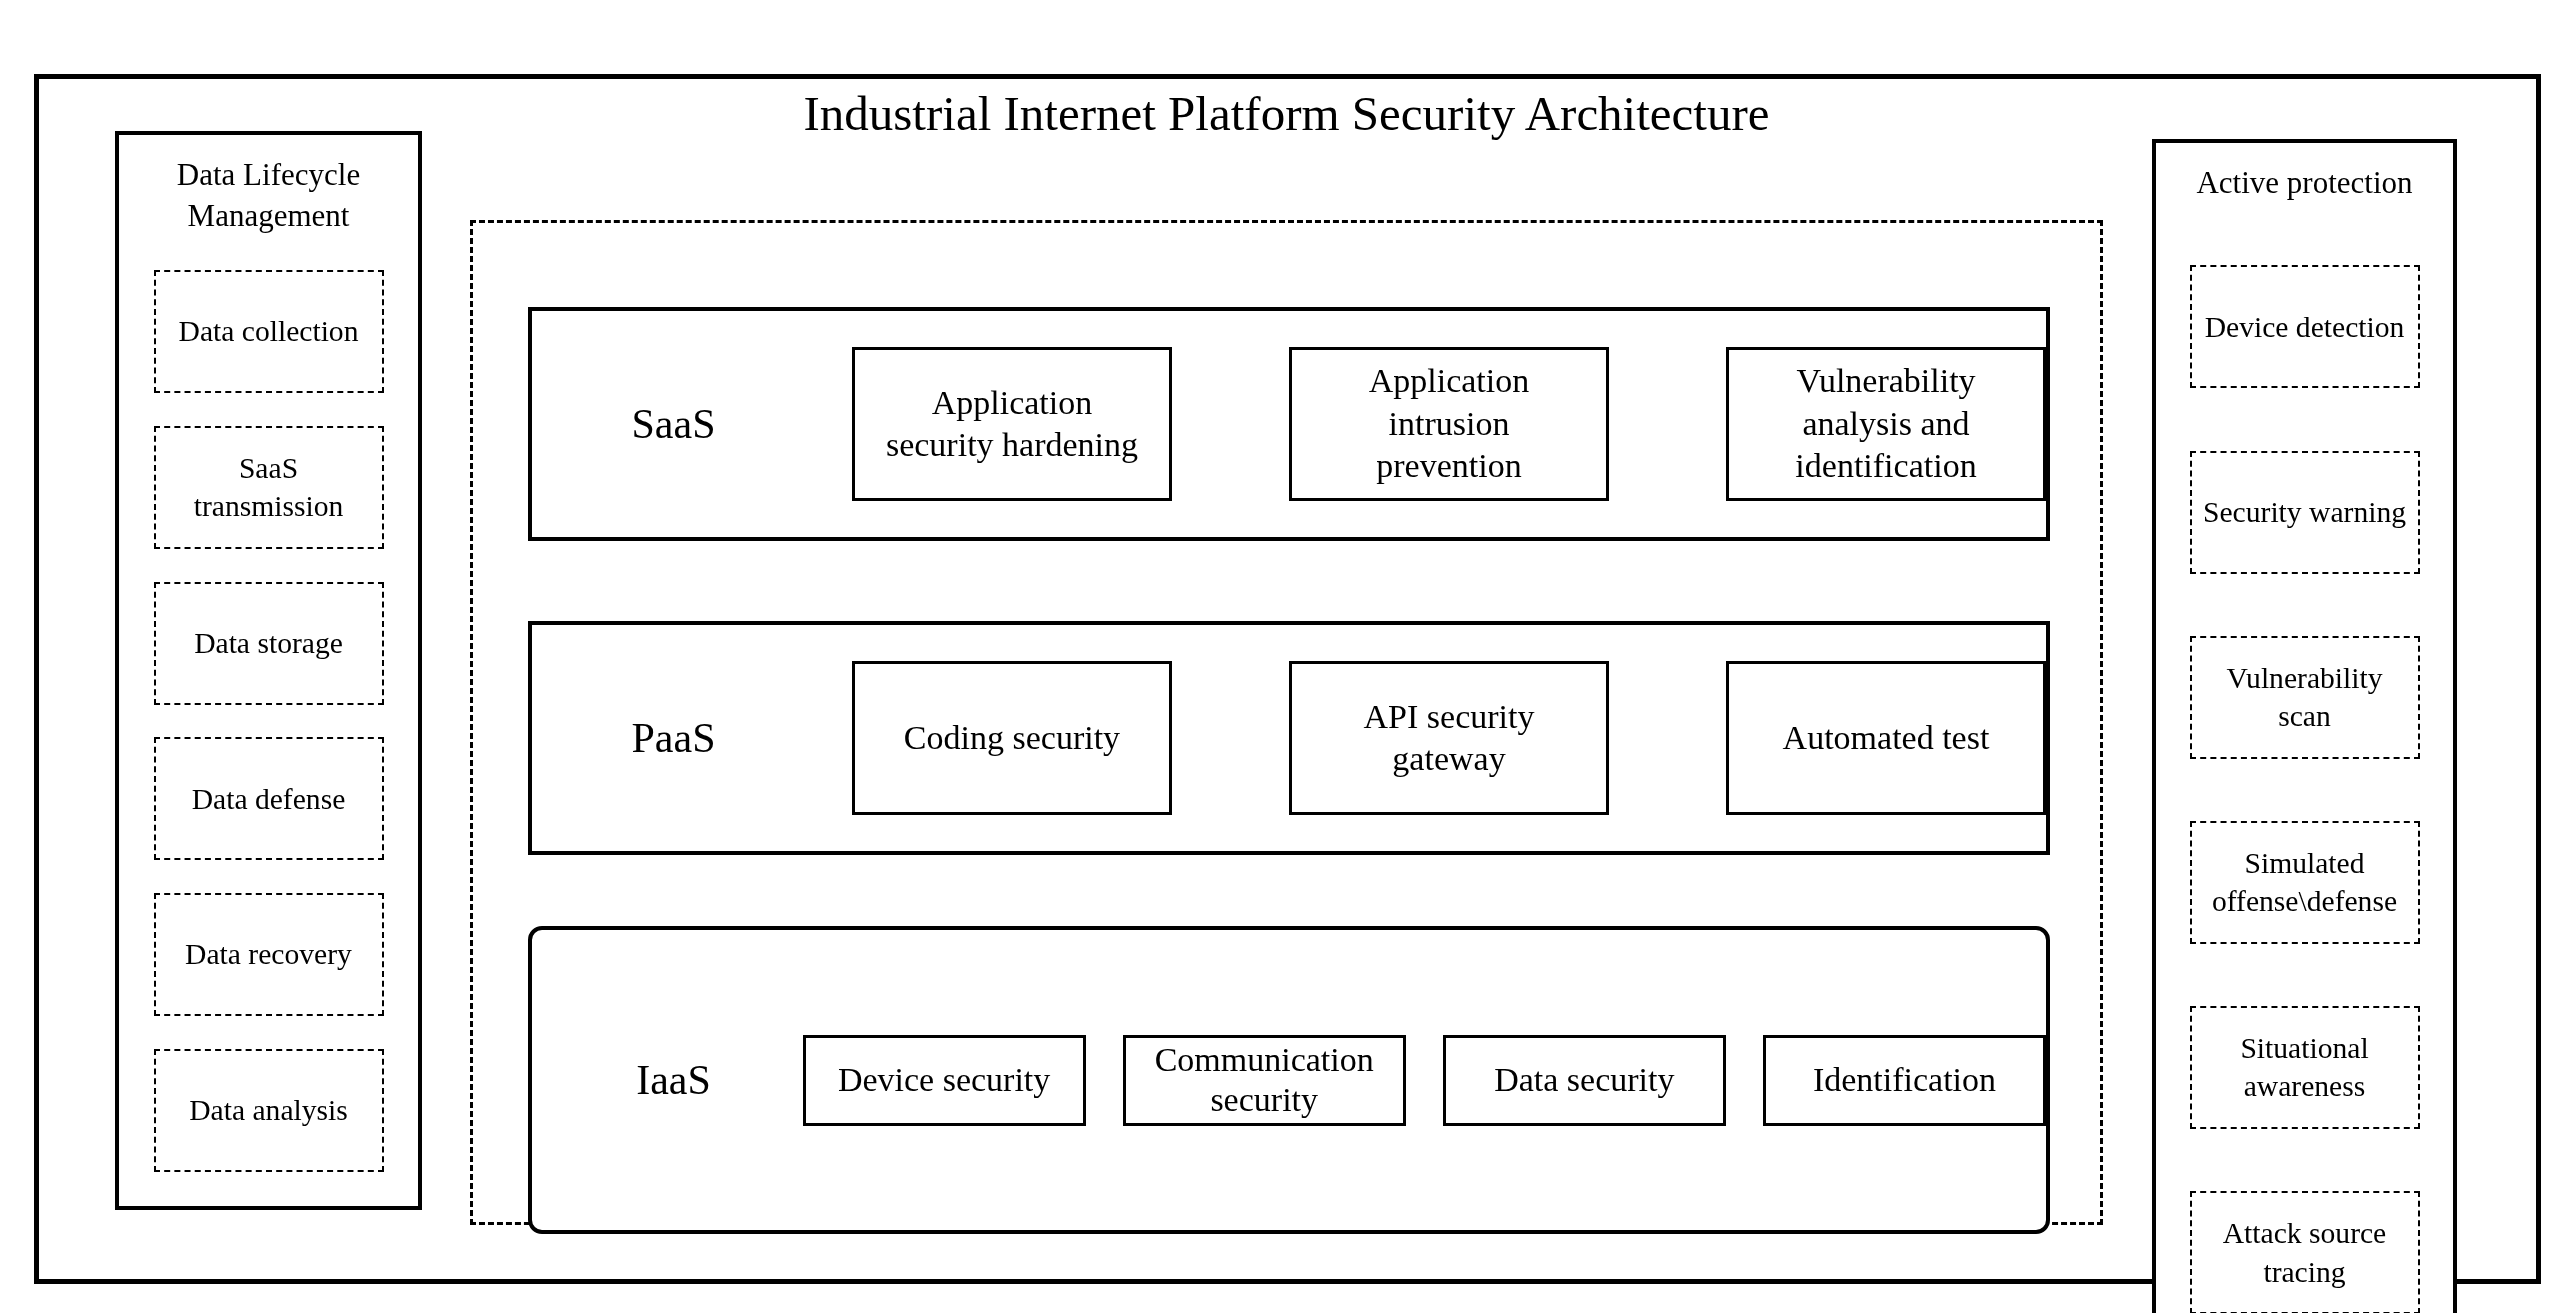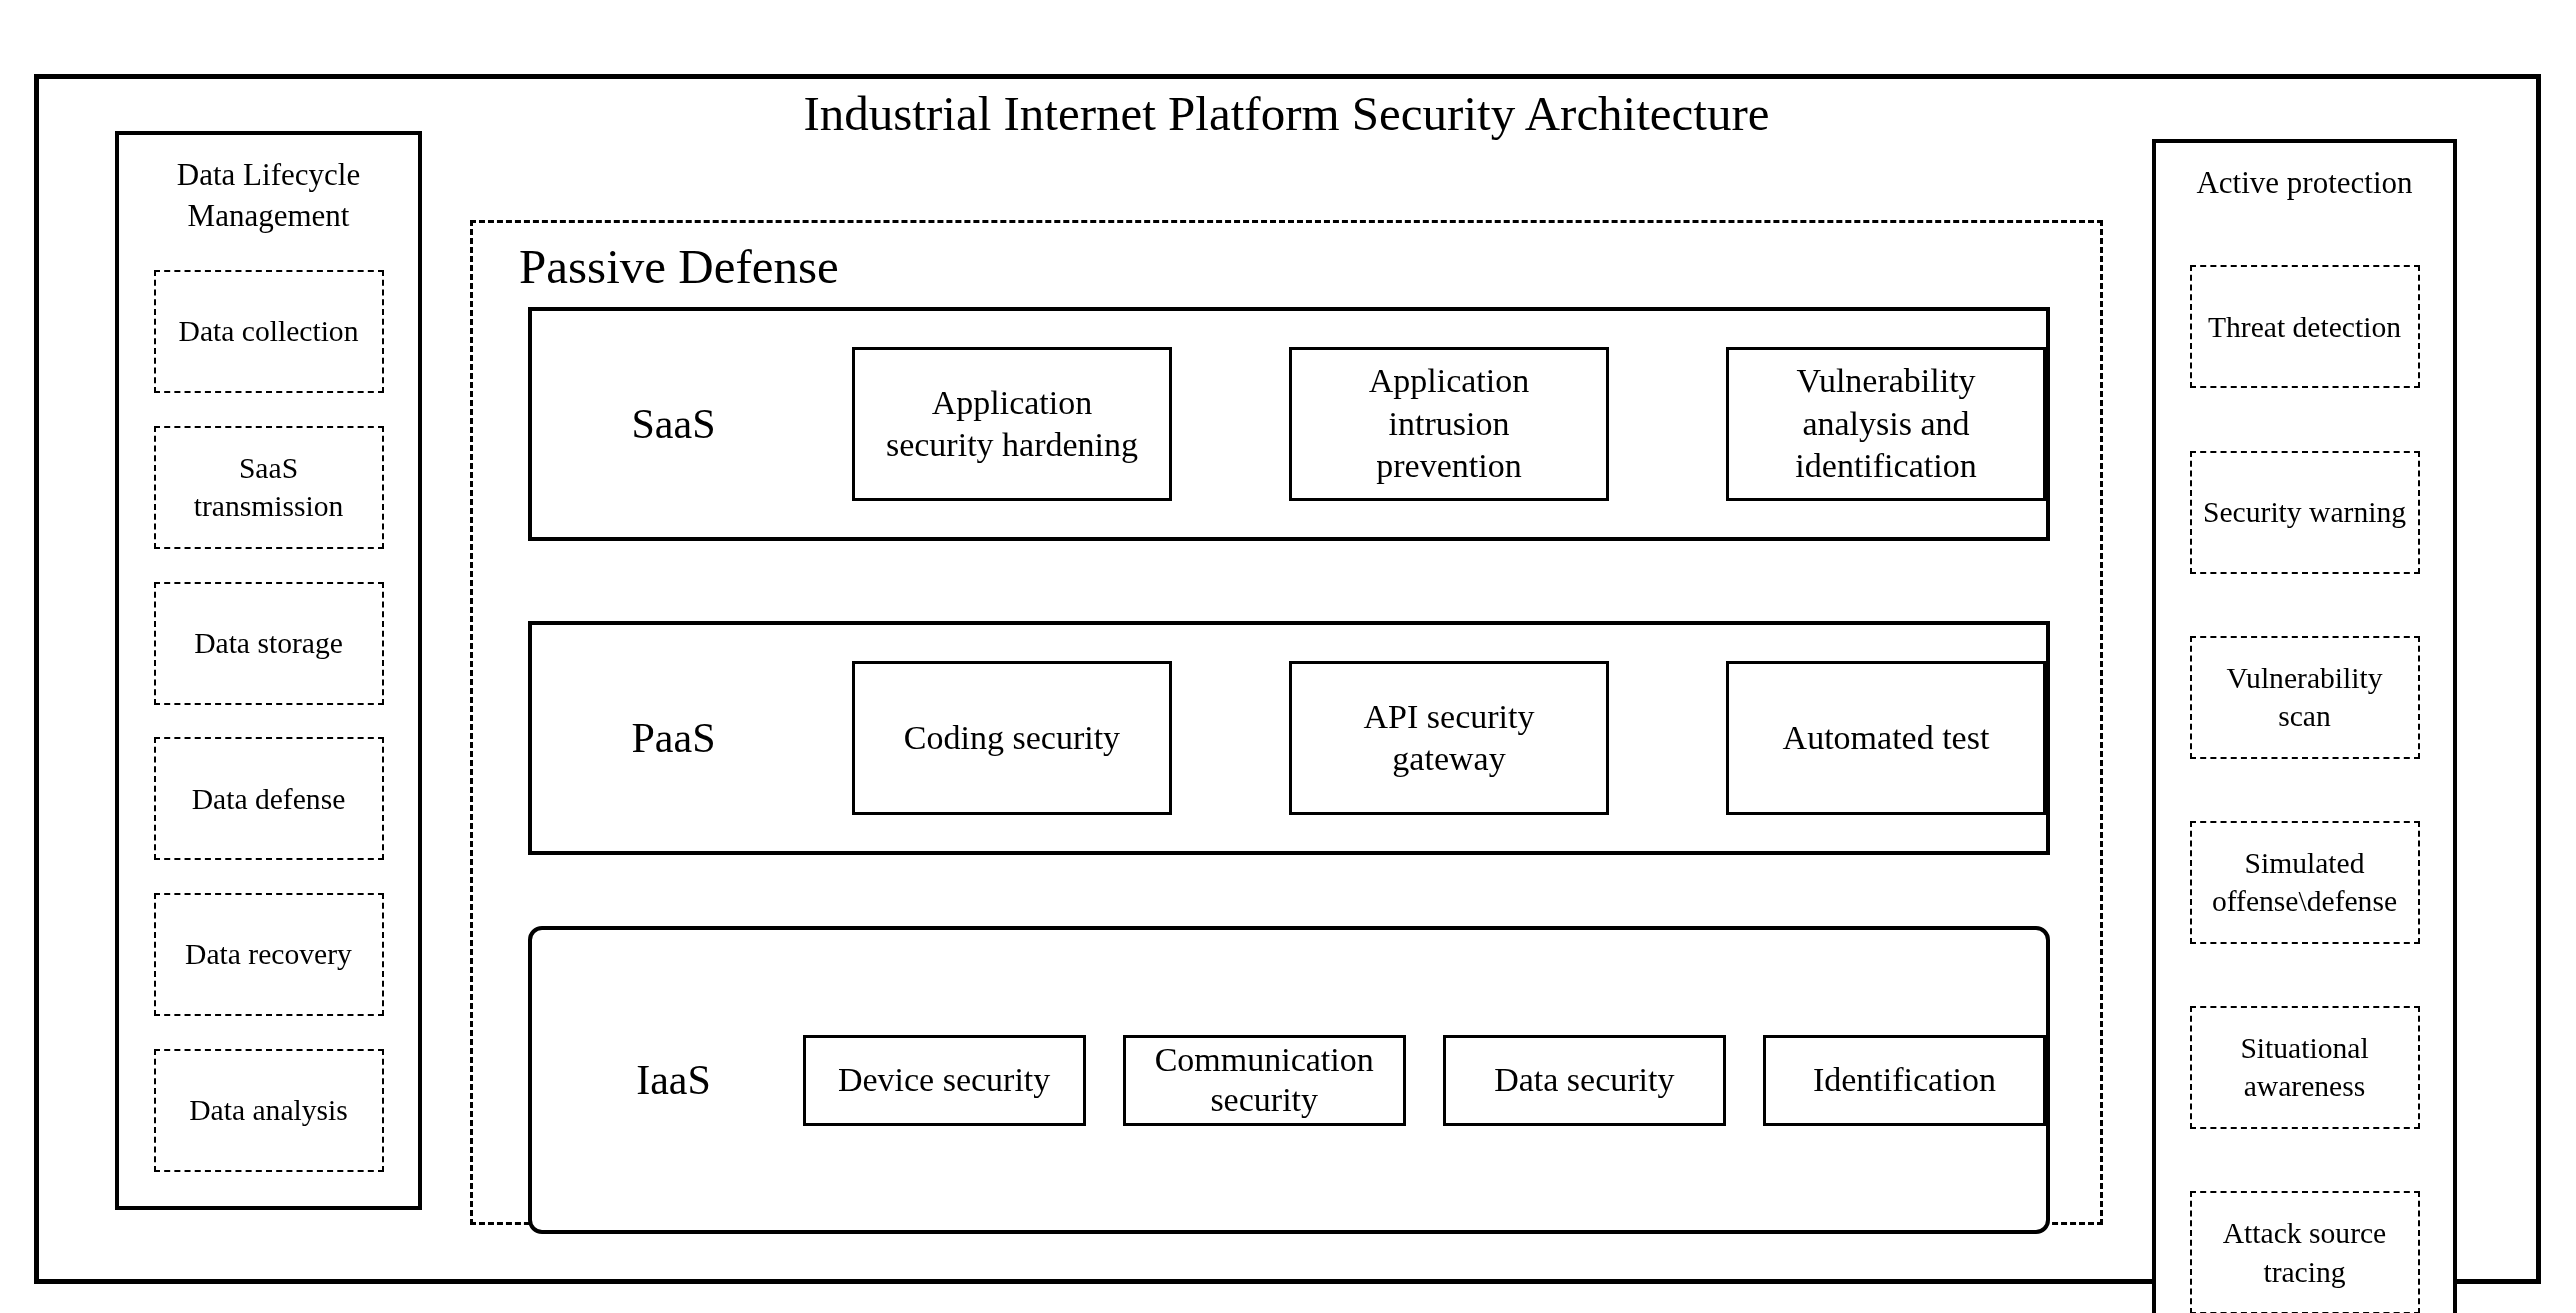--- a/index.html
+++ b/index.html
@@ -74,21 +74,20 @@
   <div class="panel-title">Data Lifecycle Management</div>
   <div class="dotted-box">Data collection</div>
   <div class="dotted-box">SaaS transmission</div>
   <div class="dotted-box">Data storage</div>
   <div class="dotted-box">Data defense</div>
   <div class="dotted-box">Data recovery</div>
   <div class="dotted-box">Data analysis</div>
 </aside>
 
 <section class="center">
-  <div class="center-title">Passive Defense</div>
 
   <div class="row row-saas">
     <div class="row-label">SaaS</div>
     <div class="boxes">
       <div class="item-box">Application security hardening</div>
       <div class="item-box">Application intrusion prevention</div>
       <div class="item-box">Vulnerability analysis and identification</div>
     </div>
   </div>
 
@@ -107,20 +106,20 @@
       <div class="item-box">Device security</div>
       <div class="item-box">Communication security</div>
       <div class="item-box">Data security</div>
       <div class="item-box">Identification</div>
     </div>
   </div>
 </section>
 
 <aside class="panel right">
   <div class="panel-title">Active protection</div>
-  <div class="dotted-box">Threat detection</div>
+  <div class="dotted-box">Device detection</div>
   <div class="dotted-box">Security warning</div>
   <div class="dotted-box">Vulnerability scan</div>
   <div class="dotted-box">Simulated offense\defense</div>
   <div class="dotted-box">Situational awareness</div>
   <div class="dotted-box">Attack source tracing</div>
 </aside>
 
 
 </body></html>

